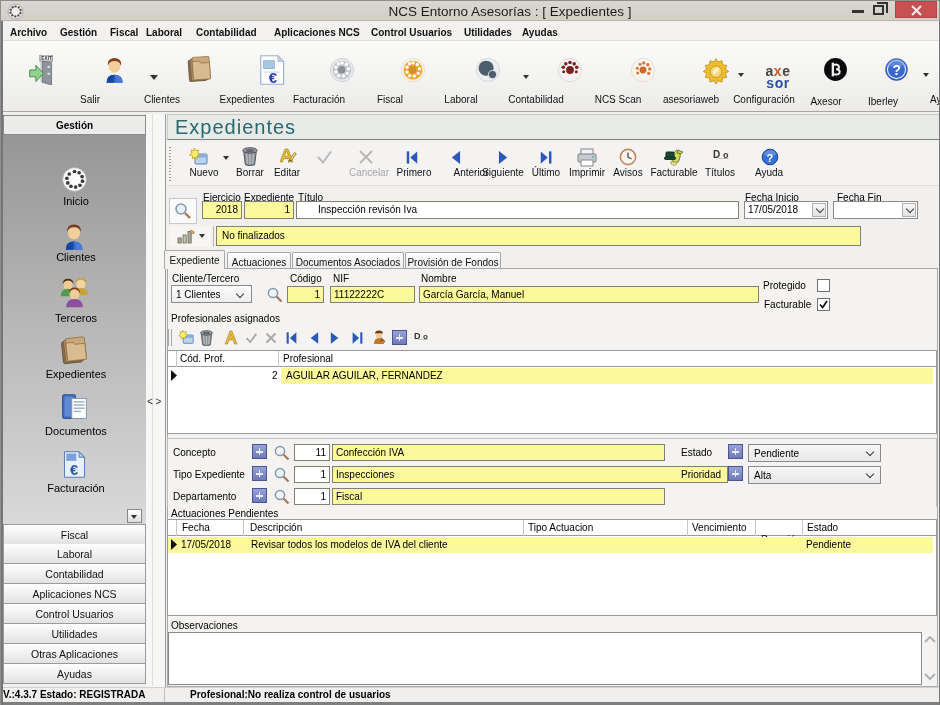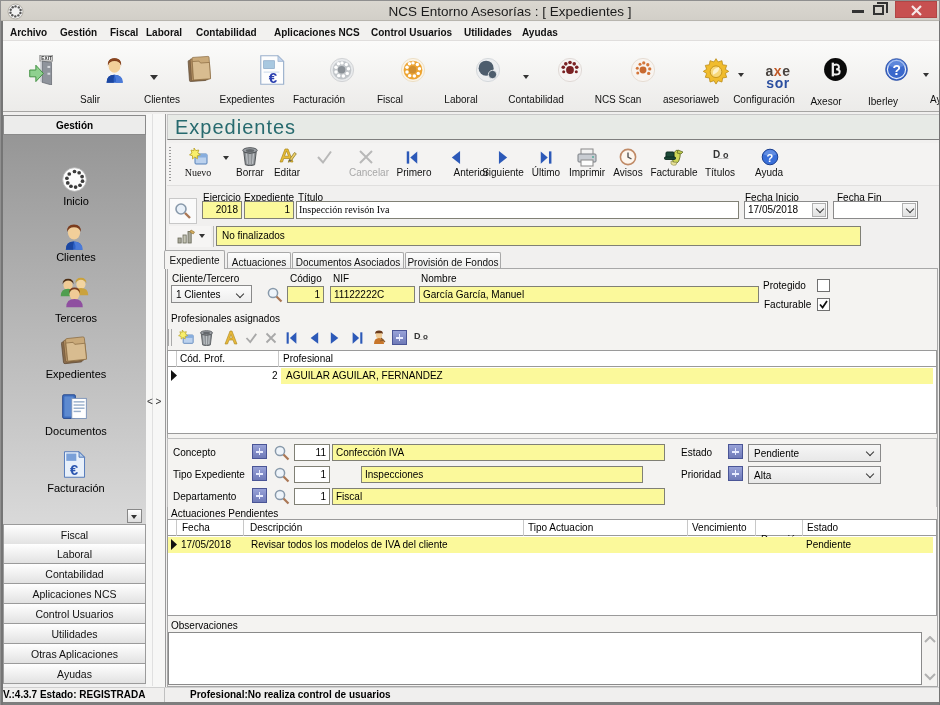--- a/index.html
+++ b/index.html
@@ -321,21 +321,21 @@
 <div style="position:absolute;left:151px;top:113px;width:1px;height:572px;background:#e0e0e0;"></div>
     <div id="splitgrip">&lt;&nbsp;&gt;</div>
 <div id="main">
 <div id="hdrband">
         <div id="hdrtitle">Expedientes</div>
       </div>
 
 <div style="position:absolute;left:0;top:30px;width:772px;height:43px;background:#f4f3f2;border-bottom:1px solid #e0dfde;">
 <div style="position:absolute;left:2px;top:4px;width:2px;height:34px;background:repeating-linear-gradient(#9a9a9a 0 1px,transparent 1px 3px);"></div>
 </div>
-<div class="tbl2" style="left:11px;top:54px;width:40px;font-family:Liberation Serif, serif;">Nuevo</div>
+<div class="tbl2" style="left:17px;top:54px;width:40px;">Nuevo</div>
 <div class="tbl2" style="left:63px;top:54px;width:40px;">Borrar</div>
 <div class="tbl2" style="left:100px;top:54px;width:40px;">Editar</div>
 <div class="tbl2" style="left:135px;top:46px;width:44px;color:#a8a8a8;margin-top:48px;">Grabar</div>
 <div class="tbl2" style="left:177px;top:54px;width:50px;color:#a8a8a8;">Cancelar</div>
 <div class="tbl2" style="left:224px;top:54px;width:46px;">Primero</div>
 <div class="tbl2" style="left:267px;top:54px;width:46px;margin-left:14px;">Anterior</div>
 <div class="tbl2" style="left:310px;top:54px;width:52px;">Siguiente</div>
 <div class="tbl2" style="left:359px;top:54px;width:40px;">Último</div>
 <div class="tbl2" style="left:398px;top:54px;width:44px;">Imprimir</div>
 <div class="tbl2" style="left:441px;top:54px;width:40px;">Avisos</div>
@@ -413,21 +413,21 @@
 <div class="lbl" style="left:36px;top:79px;">Ejercicio</div>
 <div class="lbl" style="left:77px;top:79px;">Expediente</div>
 <div class="lbl" style="left:131px;top:79px;">Título</div>
 <div class="fld yf" style="left:35px;top:88px;width:40px;height:18px;">
         <span style="right:3px;">2018</span>
       </div>
 <div class="fld yf" style="left:77px;top:88px;width:50px;height:18px;">
         <span style="right:3px;">1</span>
       </div>
 <div class="fld" style="left:129px;top:88px;width:443px;height:18px;">
-        <span style="left:2px;font-family:Liberation Serif, serif;">Inspección revisón Iva</span>
+        <span style="left:21px;">Inspección revisón Iva</span>
       </div>
 <div class="lbl" style="left:578px;top:79px;">Fecha Inicio</div>
 <div class="lbl" style="left:670px;top:79px;">Fecha Fin</div>
 <div class="combo" style="left:577px;top:88px;width:84px;background:#fff;">
         <span style="position:absolute;left:3px;top:2px;">17/05/2018</span>
         <span style="position:absolute;right:1px;top:1px;width:14px;height:14px;background:linear-gradient(#f8f8f8,#e0e0e0);border:1px solid #b0b0b0;"></span>
         <span class="ca" style="right:4px;"></span>
       </div>
 <div class="combo" style="left:666px;top:88px;width:85px;background:#fff;">
         <span style="position:absolute;right:1px;top:1px;width:14px;height:14px;background:linear-gradient(#f8f8f8,#e0e0e0);border:1px solid #b0b0b0;"></span>
@@ -571,21 +571,21 @@
       </div>
 <div class="fld" style="left:127px;top:353px;width:36px;height:17px;">
         <span style="right:3px;">1</span>
       </div>
 <div class="fld" style="left:127px;top:375px;width:36px;height:17px;">
         <span style="right:3px;">1</span>
       </div>
 <div class="fld yf" style="left:165px;top:331px;width:333px;height:17px;">
         <span style="left:3px;">Confección IVA</span>
       </div>
-<div class="fld yf" style="left:165px;top:353px;width:282px;height:17px;margin-left:29px;">
+<div class="fld yf" style="left:165px;top:353px;width:396px;height:17px;">
         <span style="left:3px;">Inspecciones</span>
       </div>
 <div class="fld yf" style="left:165px;top:375px;width:333px;height:17px;">
         <span style="left:3px;">Fiscal</span>
       </div>
 <div class="lbl" style="left:514px;top:334px;">Estado</div>
 <div class="lbl" style="left:514px;top:356px;">Prioridad</div>
 <div class="plusbtn" style="left:561px;top:331px;"></div>
 <div class="plusbtn" style="left:561px;top:353px;"></div>
 <div class="combo" style="left:581px;top:331px;width:133px;">

